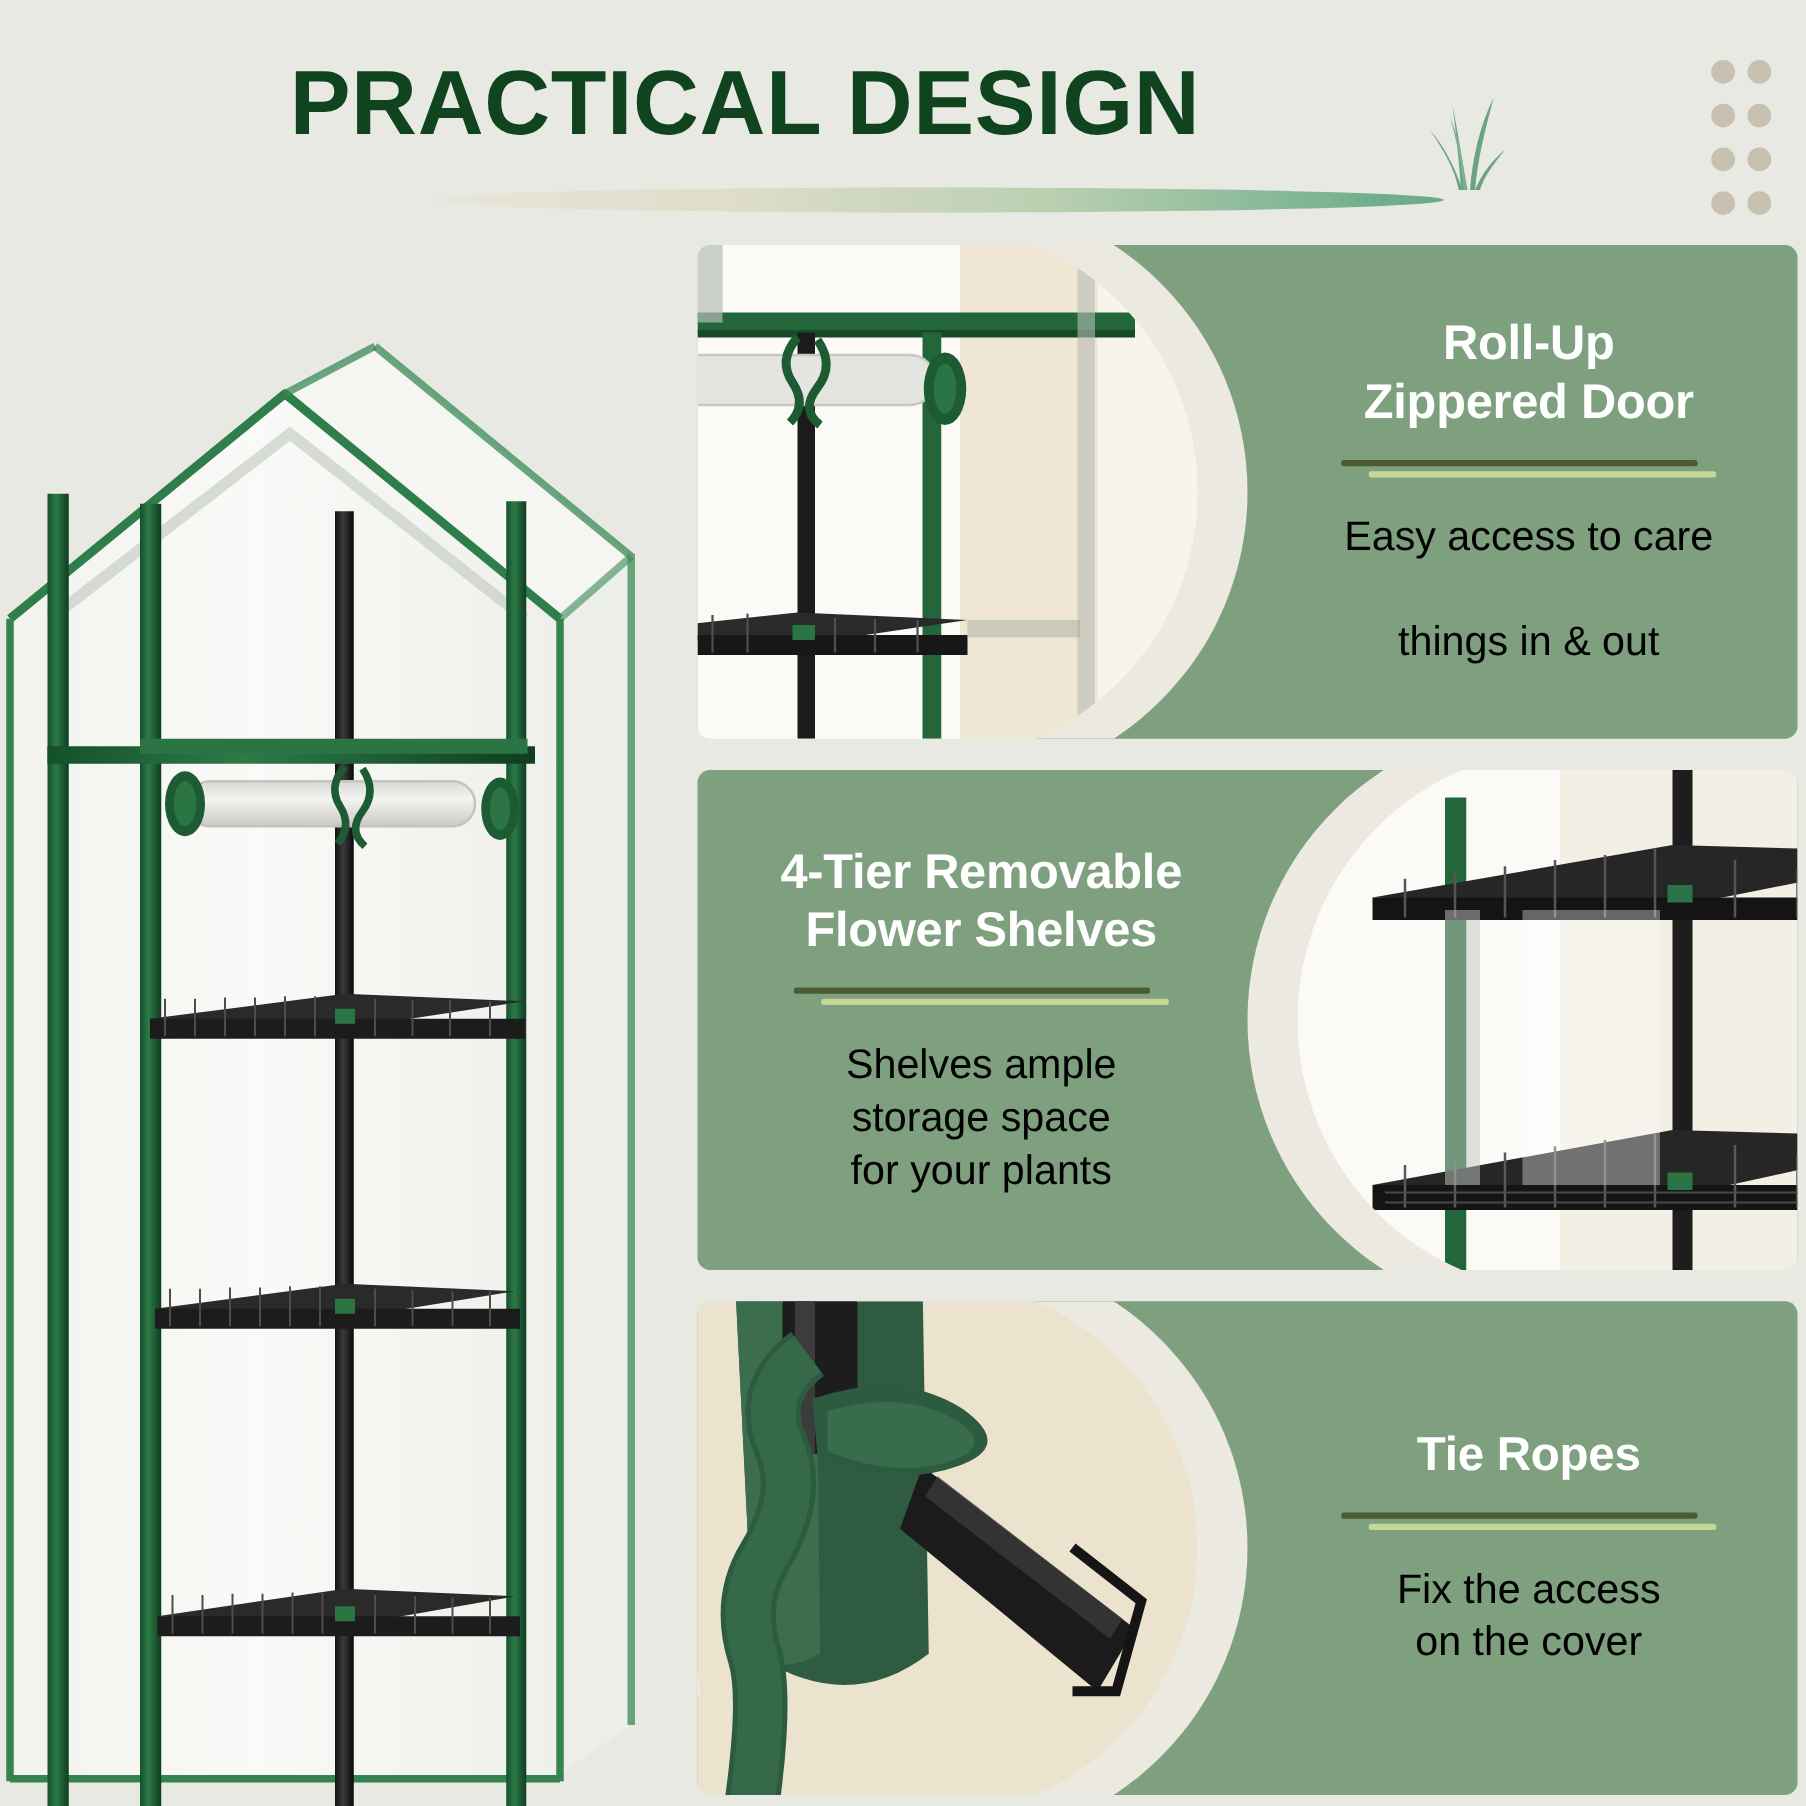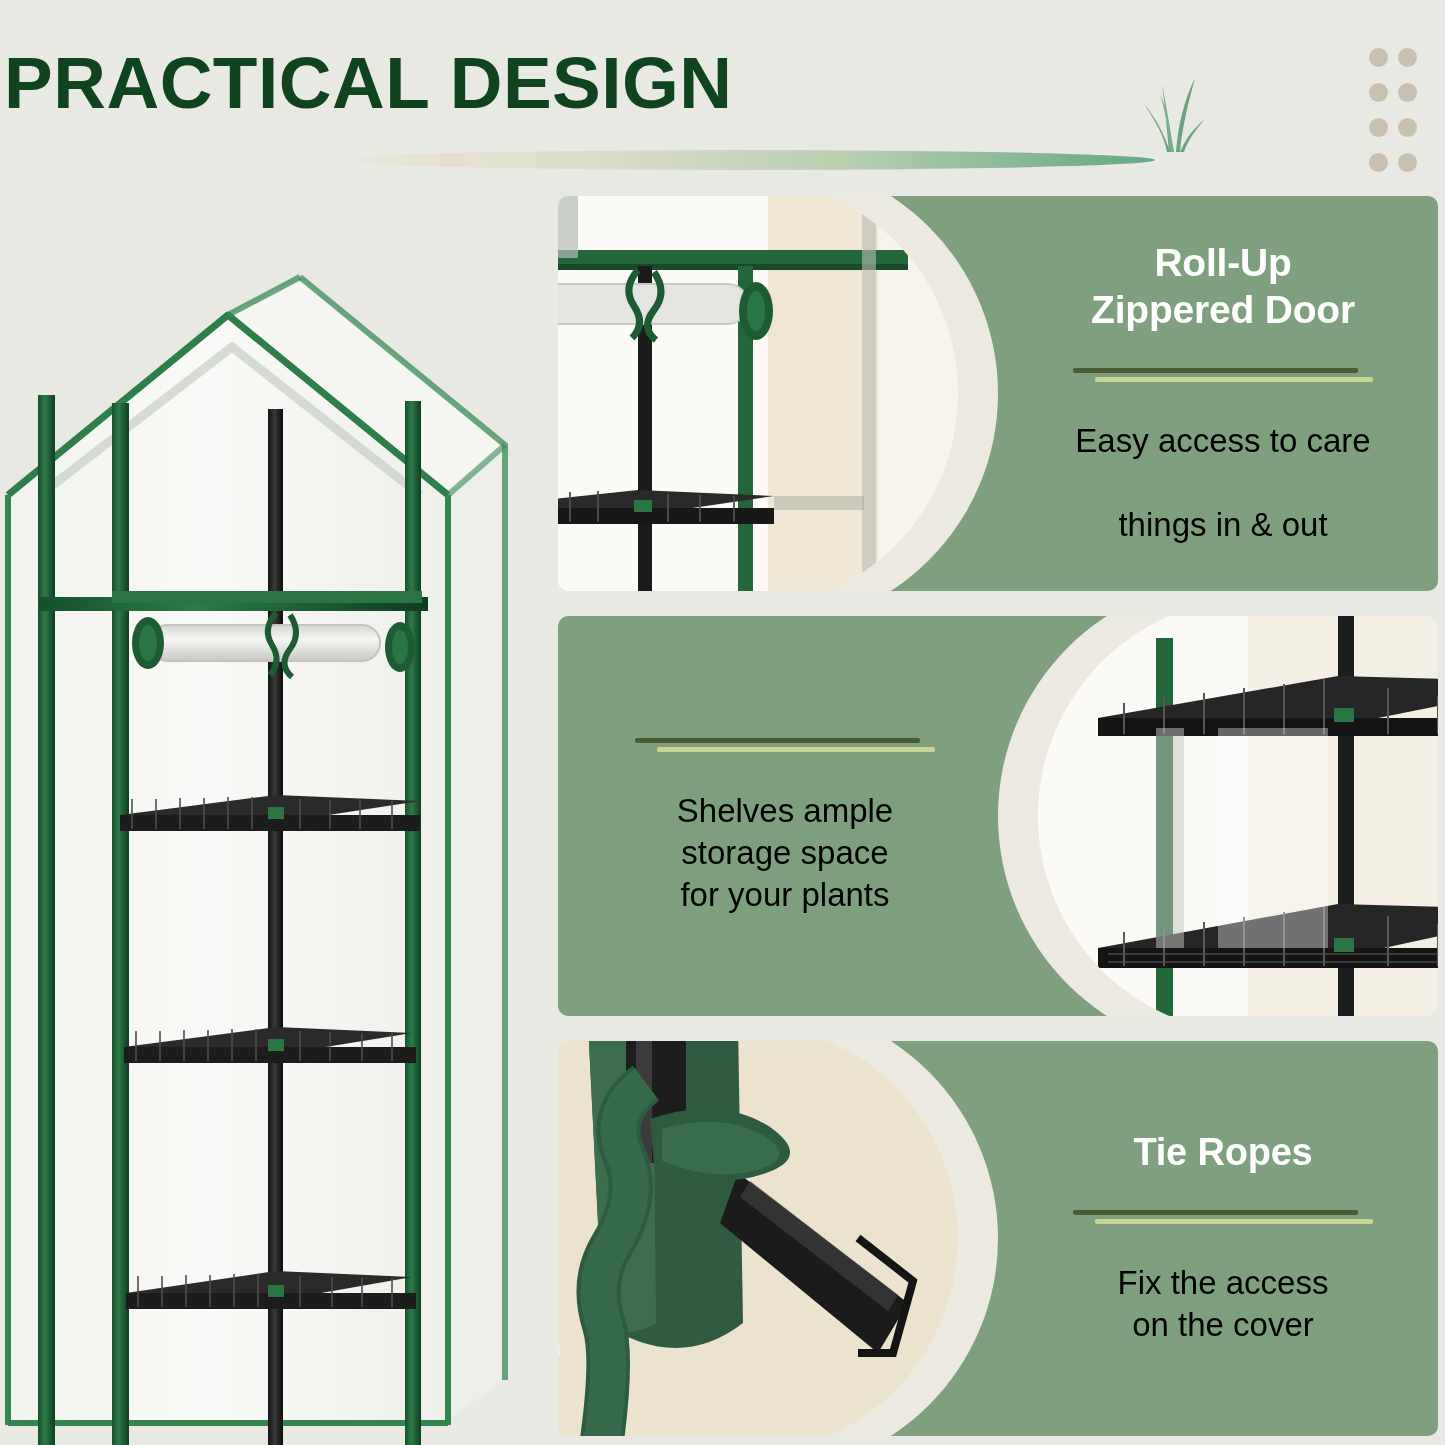--- a/index.html
+++ b/index.html
@@ -13,22 +13,22 @@
     position: relative;
   }
 
   
   .header {
     position: absolute;
     left: 0; top: 0; width: 1445px; height: 190px;
   }
   .page-title {
     position: absolute;
-    left: 4px; top: 46px; width: 1160px;
-    text-align: left;
+    left: 16px; top: 46px; width: 1160px;
+    text-align: center;
     font-size: 73px;
     font-weight: bold;
     letter-spacing: 0.5px;
     color: #10441f;
     line-height: 1;
     white-space: nowrap;
   }
   .grass-icon {
     position: absolute;
     left: 1140px; top: 60px;
@@ -118,21 +118,20 @@
 
   
   .card-text {
     position: absolute;
     top: 0; height: 100%;
     width: 418px;
     display: flex; flex-direction: column;
     align-items: center; justify-content: center;
     box-sizing: border-box;
     padding: 20px 16px;
-    gap: 12px;
   }
   .text-right { right: 6px; }
   .text-left  { left: 18px; }
 
   .card-heading {
     color: #ffffff;
     font-size: 39px;
     font-weight: bold;
     line-height: 1.2;
     text-align: center;
@@ -441,20 +440,24 @@
           </g>
           <rect x="296" y="340" width="20" height="14" fill="#2b7544"></rect>
 
           <rect x="180" y="130" width="110" height="220" fill="#ffffff" opacity="0.35"></rect>
           <rect x="118" y="130" width="28" height="220" fill="#c0c5bd" opacity="0.5"></rect>
         </svg>
       </div>
     </div>
 
     <div class="card-text text-left">
+      <div class="card-heading">
+        <span>4-Tier Removable</span><br>
+        <span>Flower Shelves</span>
+      </div>
       <div class="divider">
         <div class="line-dark"></div>
         <div class="line-light"></div>
       </div>
       <div class="card-body">
         <span>Shelves ample</span><br>
         <span>storage space</span><br>
         <span>for your plants</span>
       </div>
     </div>

